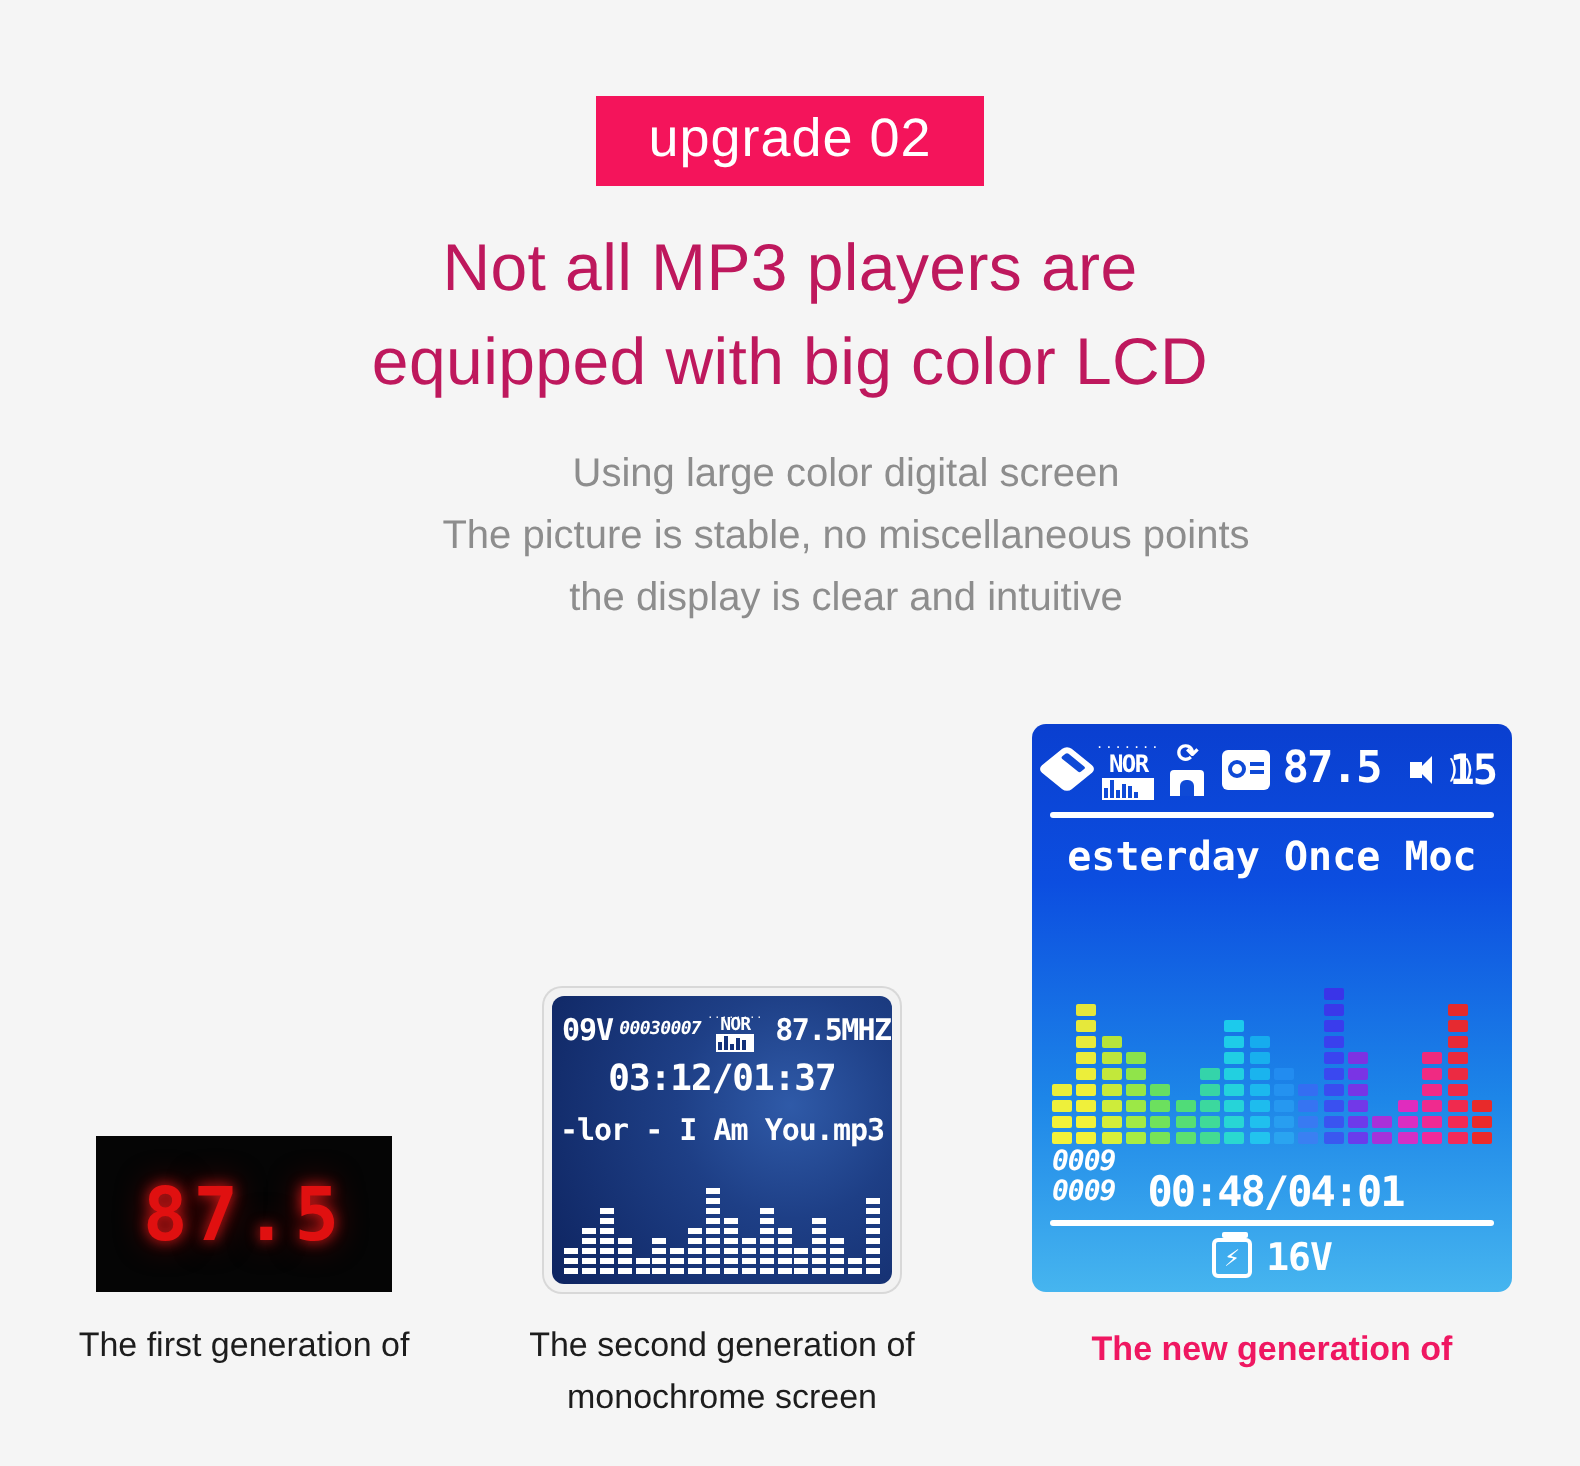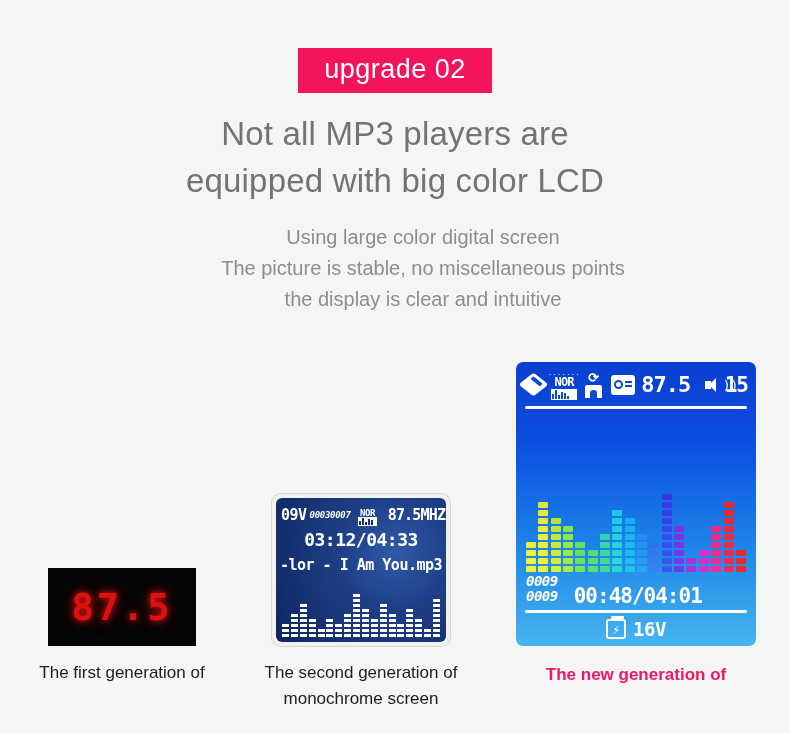--- a/index.html
+++ b/index.html
@@ -33,21 +33,21 @@
     padding: 8px 26px 10px 26px;
     line-height: 1;
   }
 
   .headline {
     position: absolute;
     top: 110px;
     left: 0;
     width: 790px;
     text-align: center;
-    color: #737373;
+    color: #be185d;
     font-size: 33px;
     font-weight: 400;
     line-height: 47px;
     letter-spacing: 0.2px;
   }
 
   .subhead {
     position: absolute;
     top: 222px;
     left: 0;
@@ -467,21 +467,21 @@
             <i style="height:4px"></i>
               <i style="height:7px"></i>
               <i style="height:3px"></i>
               <i style="height:6px"></i>
               <i style="height:5px"></i>
           </span>
         </span>
         <span class="g2-freq">87.5MHZ</span>
       </div>
 
-      <div class="g2-time">03:12/04:33</div>
+      <div class="g2-time">03:12/01:37</div>
       <div class="g2-title">-lor - I Am You.mp3</div>
 
       <div class="g2-eq">
         <span class="col">
             <span></span>
             <span></span>
             <span></span>
           </span>
         <span class="col">
             <span></span>
@@ -635,20 +635,21 @@
       <span class="g3-vol-wrap">
         <span class="g3-spk">
             <span class="g3-waves">))</span>
           </span>
         <span class="g3-vol">15</span>
       </span>
     </div>
 
     <div class="g3-hr one"></div>
 
+    <div class="g3-track">esterday Once Moc</div>
 
     <div class="g3-eq">
       <span class="col">
           <span style="background:#f2f23a"></span>
           <span style="background:#f2f23a"></span>
           <span style="background:#eef03a"></span>
           <span style="background:#eaee3a"></span>
         </span>
       <span class="col">
           <span style="background:#f2f23a"></span>

